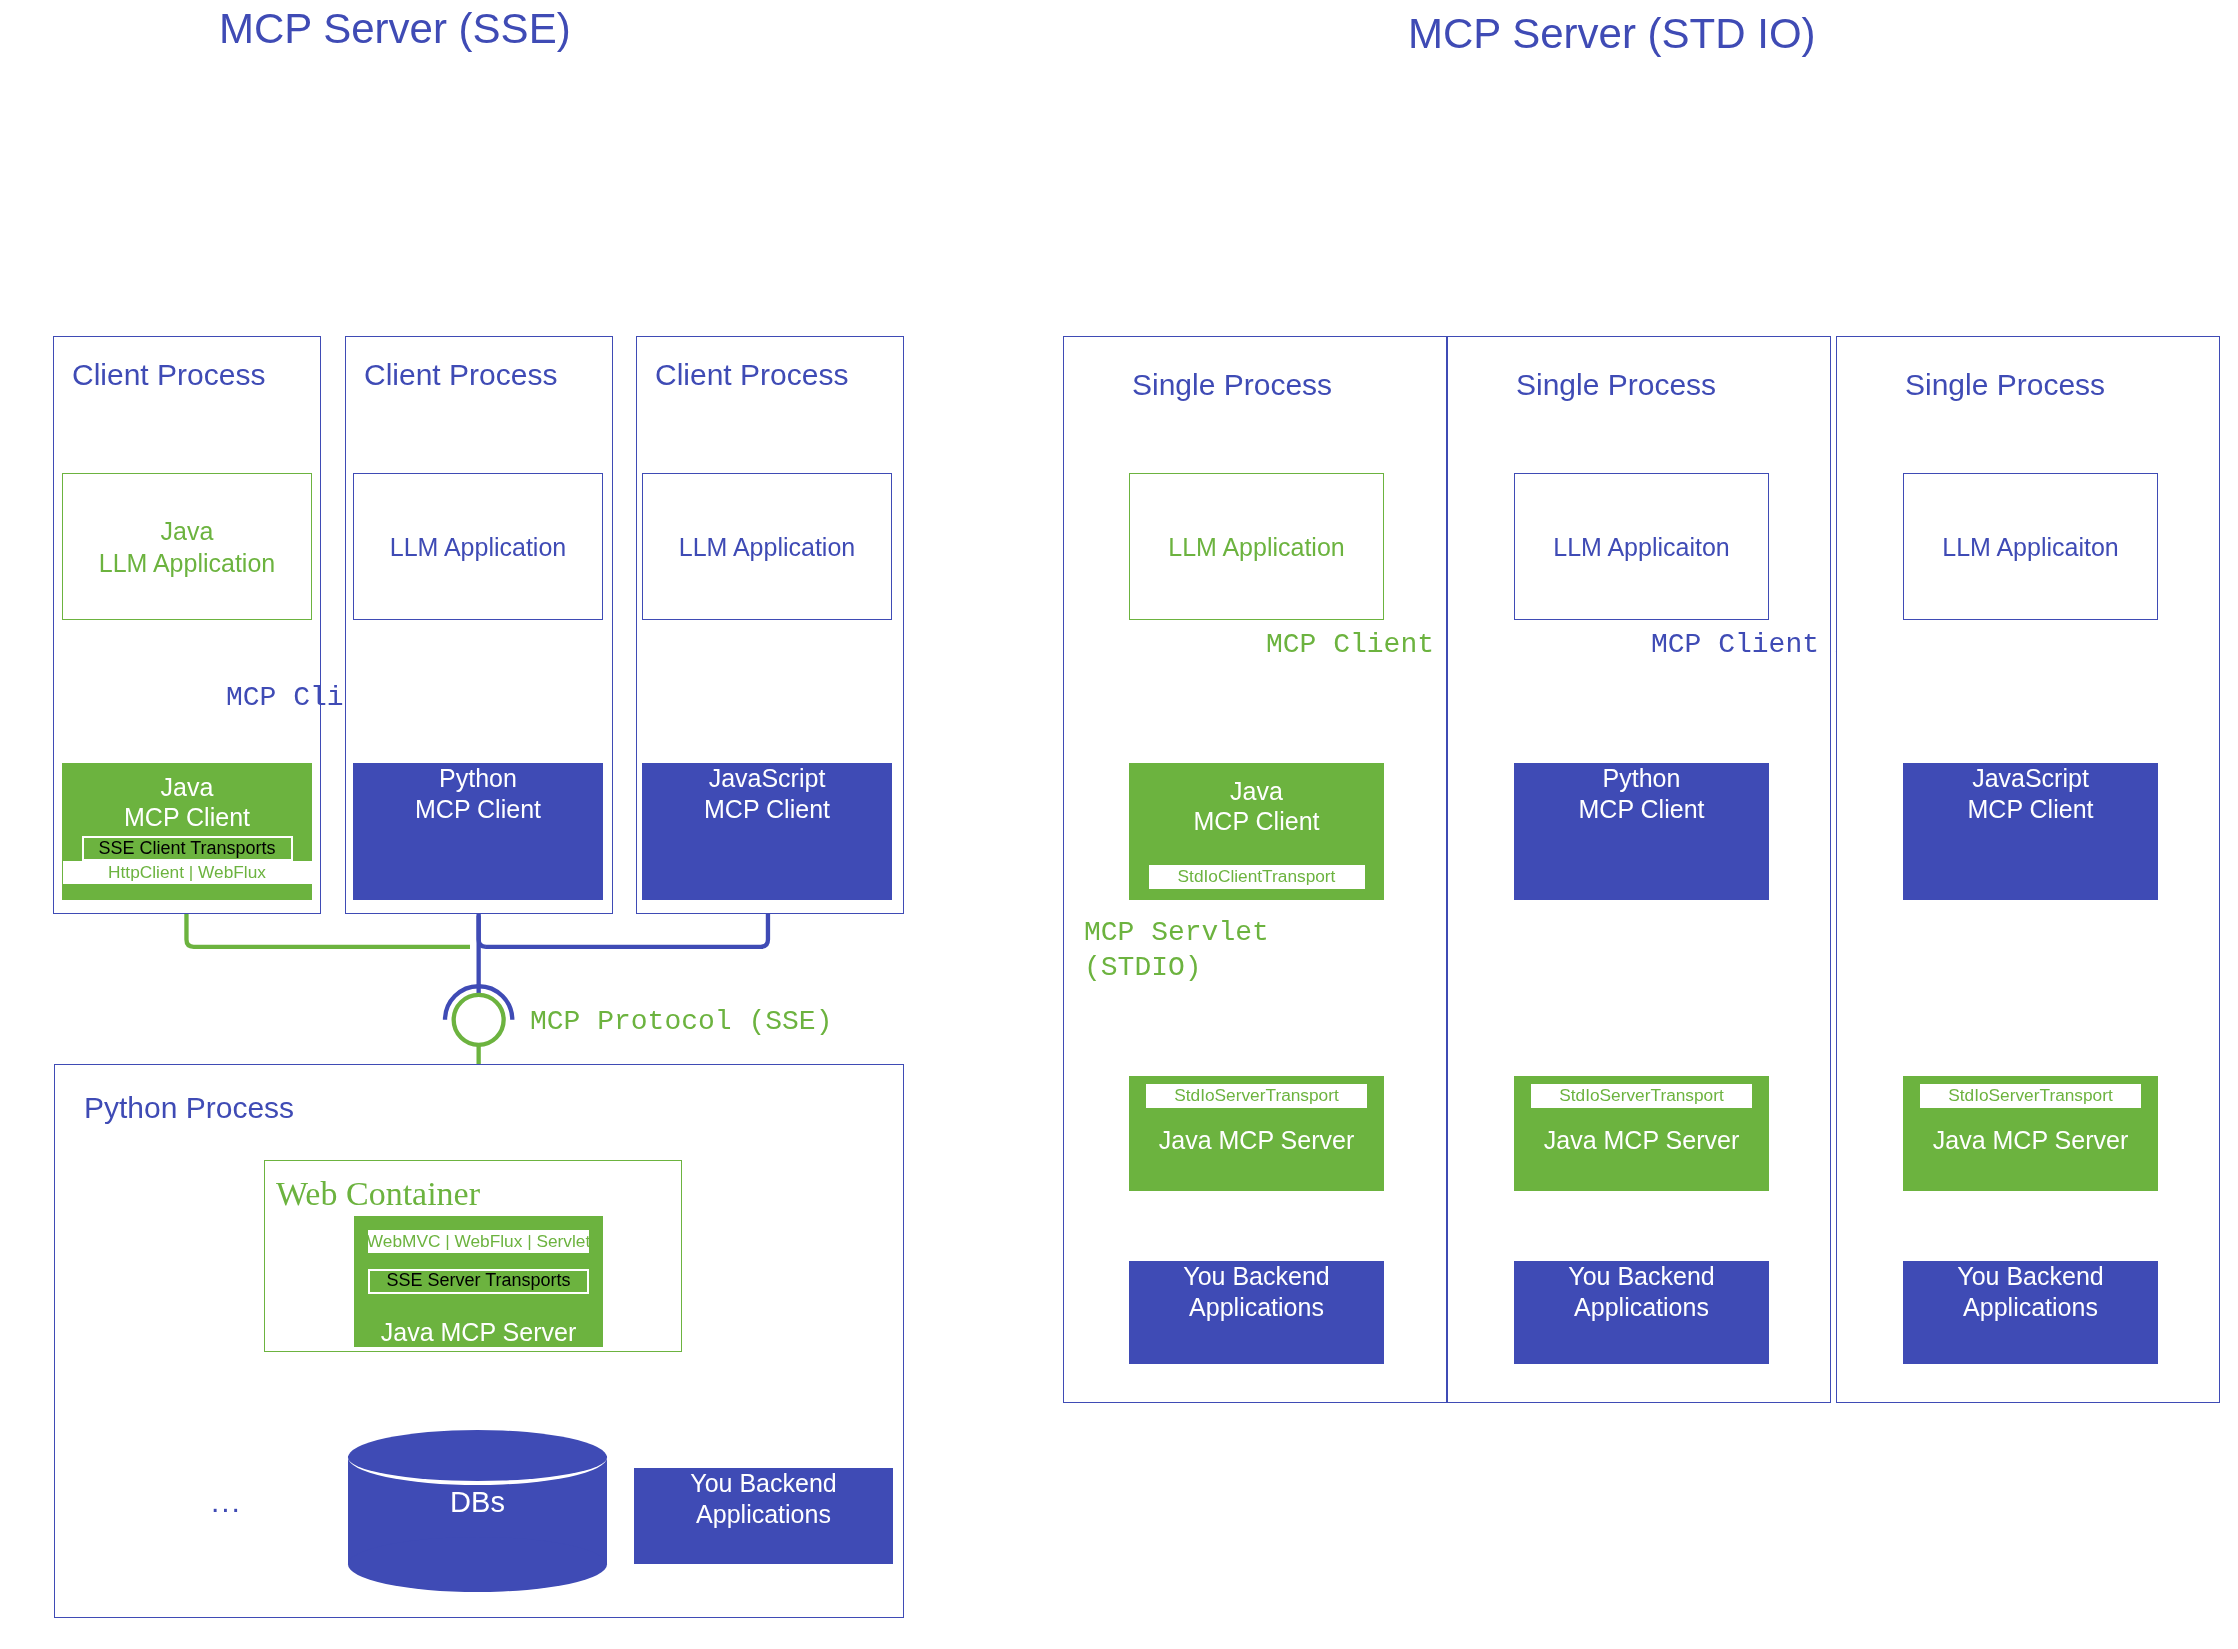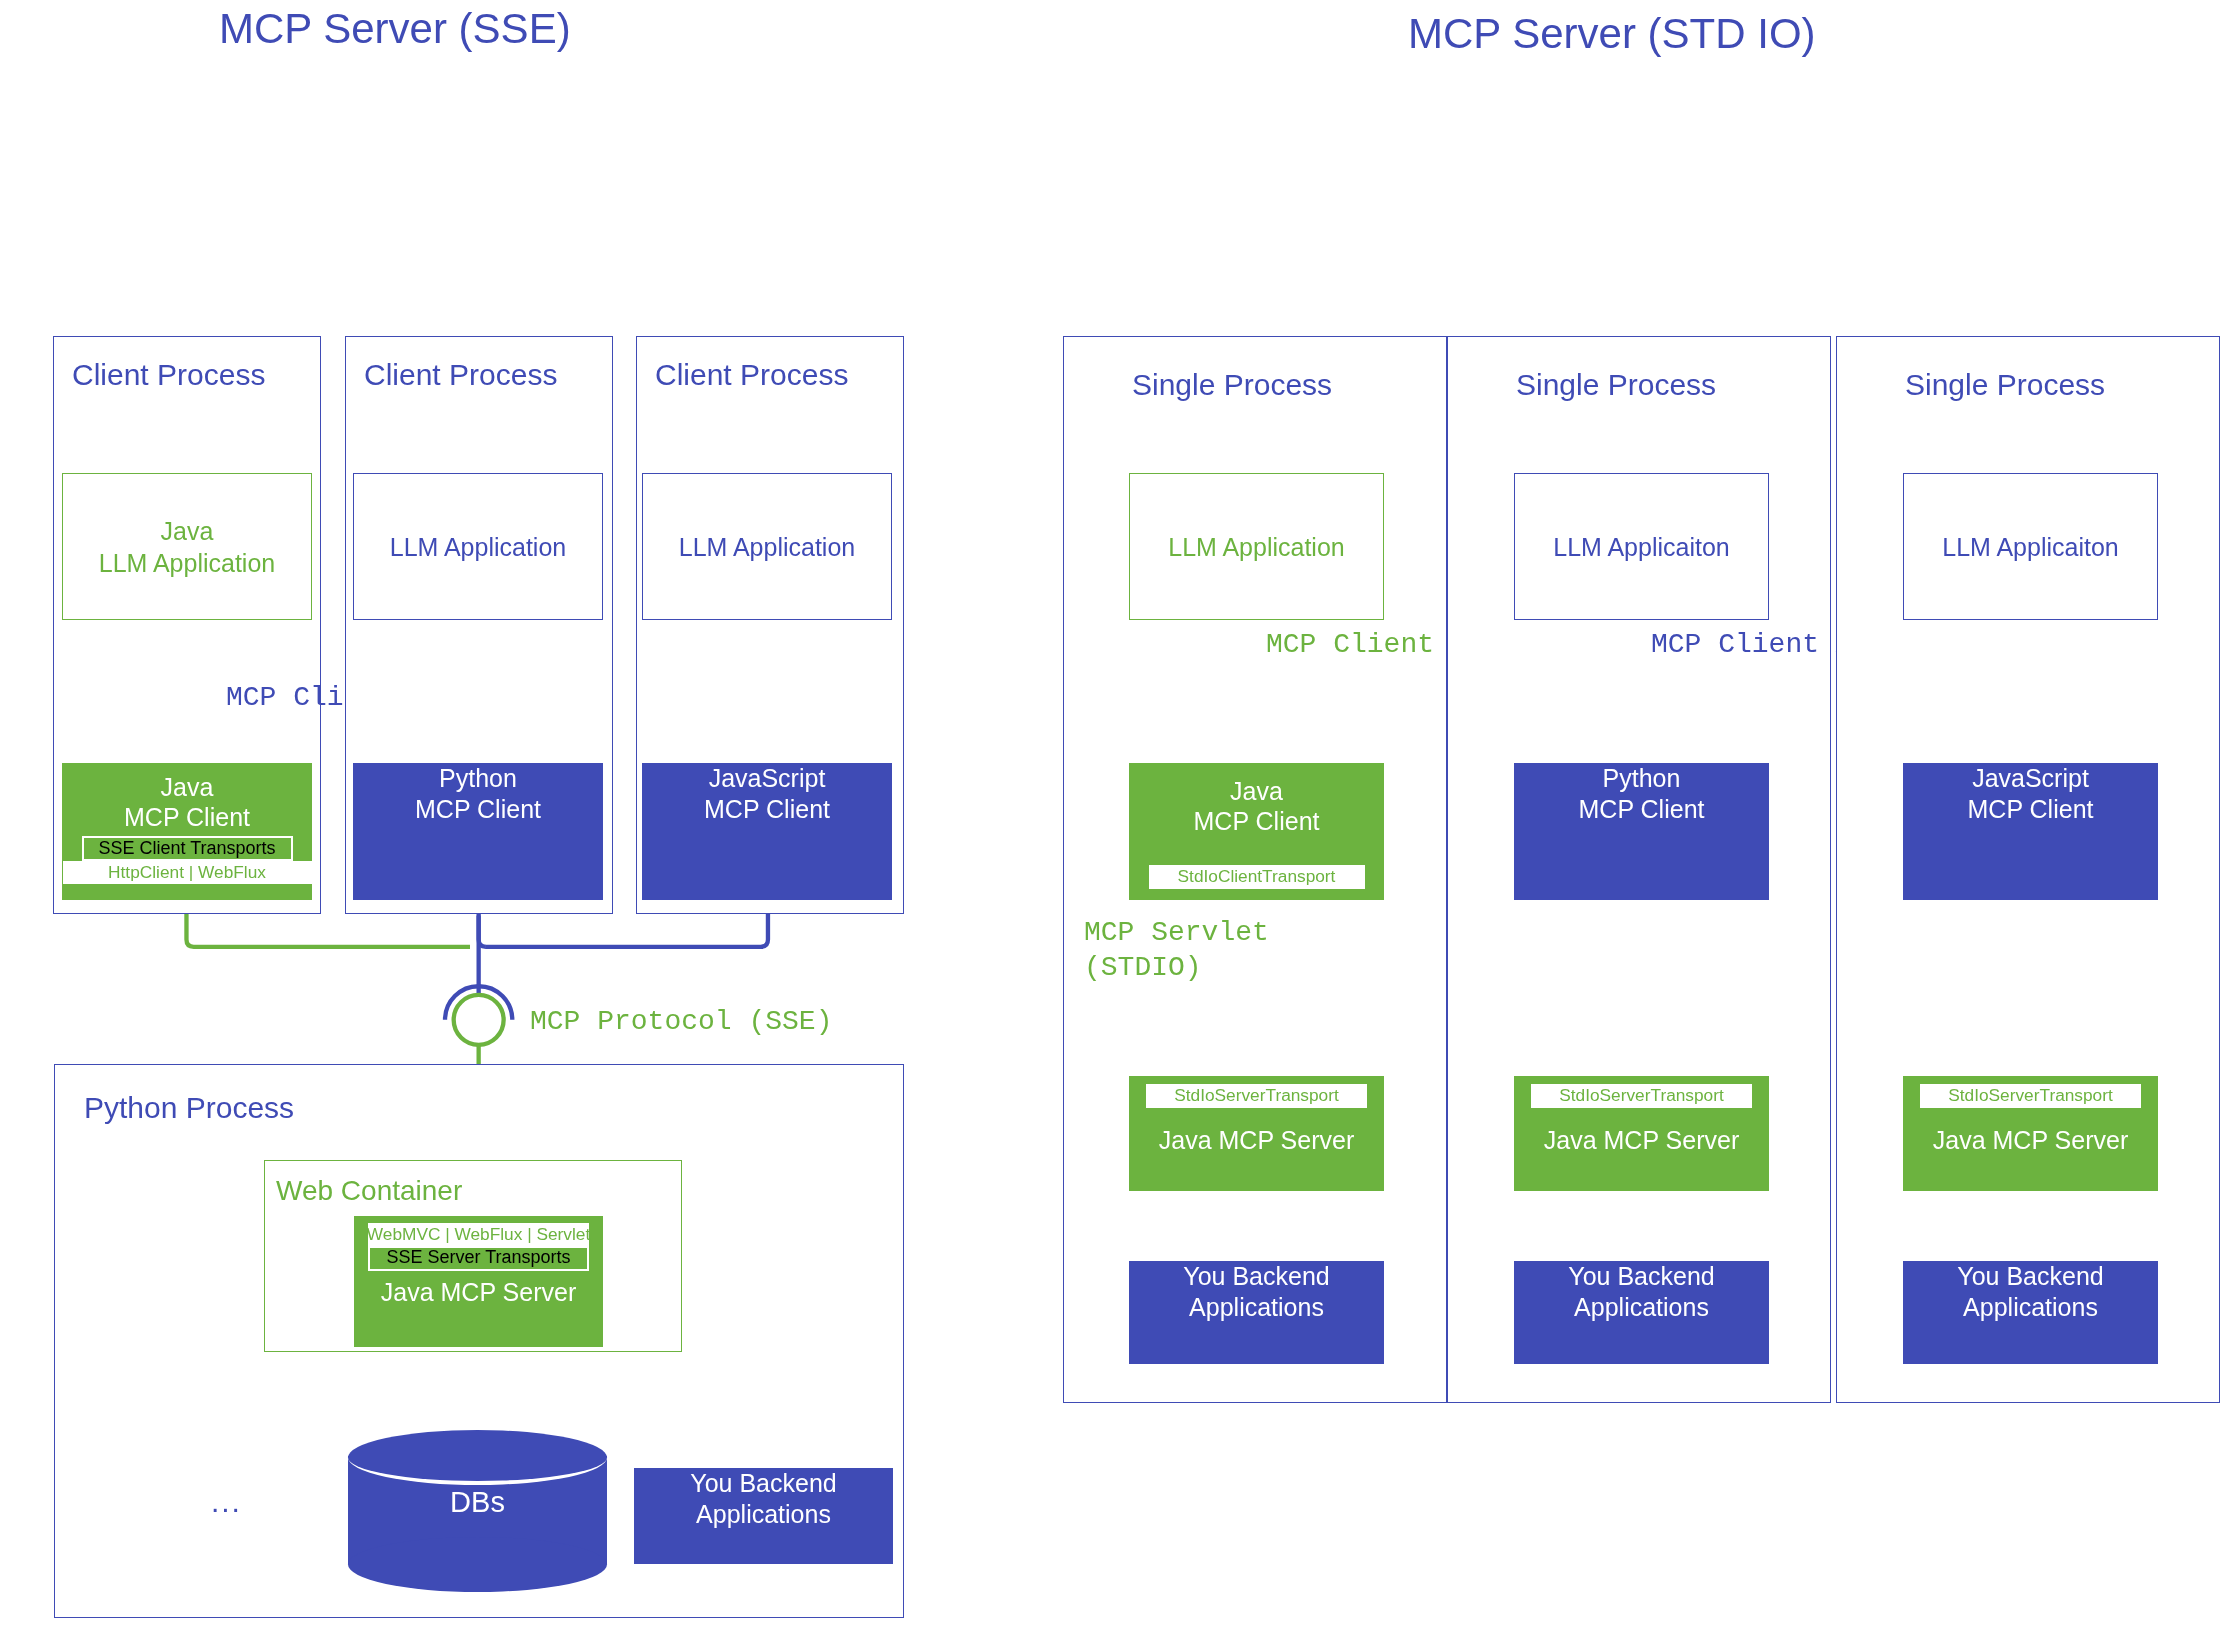--- a/index.html
+++ b/index.html
@@ -167,23 +167,23 @@
   <span>JavaScript</span>
   <span>MCP Client</span>
 </div>
 
 <div class="abs edge-label lbl-green" style="left:530px;top:1004px;">MCP Protocol (SSE)</div>
 
 <div class="abs process-frame" style="left:54px;top:1064px;width:850px;height:554px;"></div>
 <div class="abs process-title" style="left:84px;top:1091px;">Python Process</div>
 
 <div class="abs" style="left:264px;top:1160px;width:418px;height:192px;border:1.9px solid #6CB33F;box-sizing:border-box;background:transparent;"></div>
-<div class="abs" style="left:276px;top:1175px;color:#6CB33F;font-size:28px;white-space:nowrap;">Web Container</div>
-
-<div class="abs box-solid fill-green" style="left:354px;top:1216px;width:249px;height:131px;justify-content:flex-start;padding-top:6.7px;">
+<div class="abs" style="left:276px;top:1175px;color:#6CB33F;font-size:34px;white-space:nowrap;font-family:Liberation Serif, serif;">Web Container</div>
+
+<div class="abs box-solid fill-green" style="left:354px;top:1216px;width:249px;height:131px;justify-content:flex-end;padding-top:6.7px;gap:16px;">
   <div class="band-white" style="width:221px;height:23px;font-size:17.3px;">WebMVC | WebFlux | Servlet</div>
   <div class="band-outline" style="width:221px;height:25px;font-size:18px;">SSE Server Transports</div>
   <span style="font-size:25px;margin-top:6.7px;">Java MCP Server</span>
 </div>
 
 <div class="ellipsis" style="left:211px;top:1485px;">...</div>
 
 <div class="abs" style="left:348px;top:1456px;width:259px;height:108px;background:#3F4BB5;"></div>
 <div class="abs" style="left:348px;top:1430px;width:259px;height:55px;background:#3F4BB5;border-radius:50%;border-bottom:4.3px solid #ffffff;box-sizing:border-box;"></div>
 <div class="abs" style="left:348px;top:1537px;width:259px;height:55px;background:#3F4BB5;border-radius:50%;"></div>

